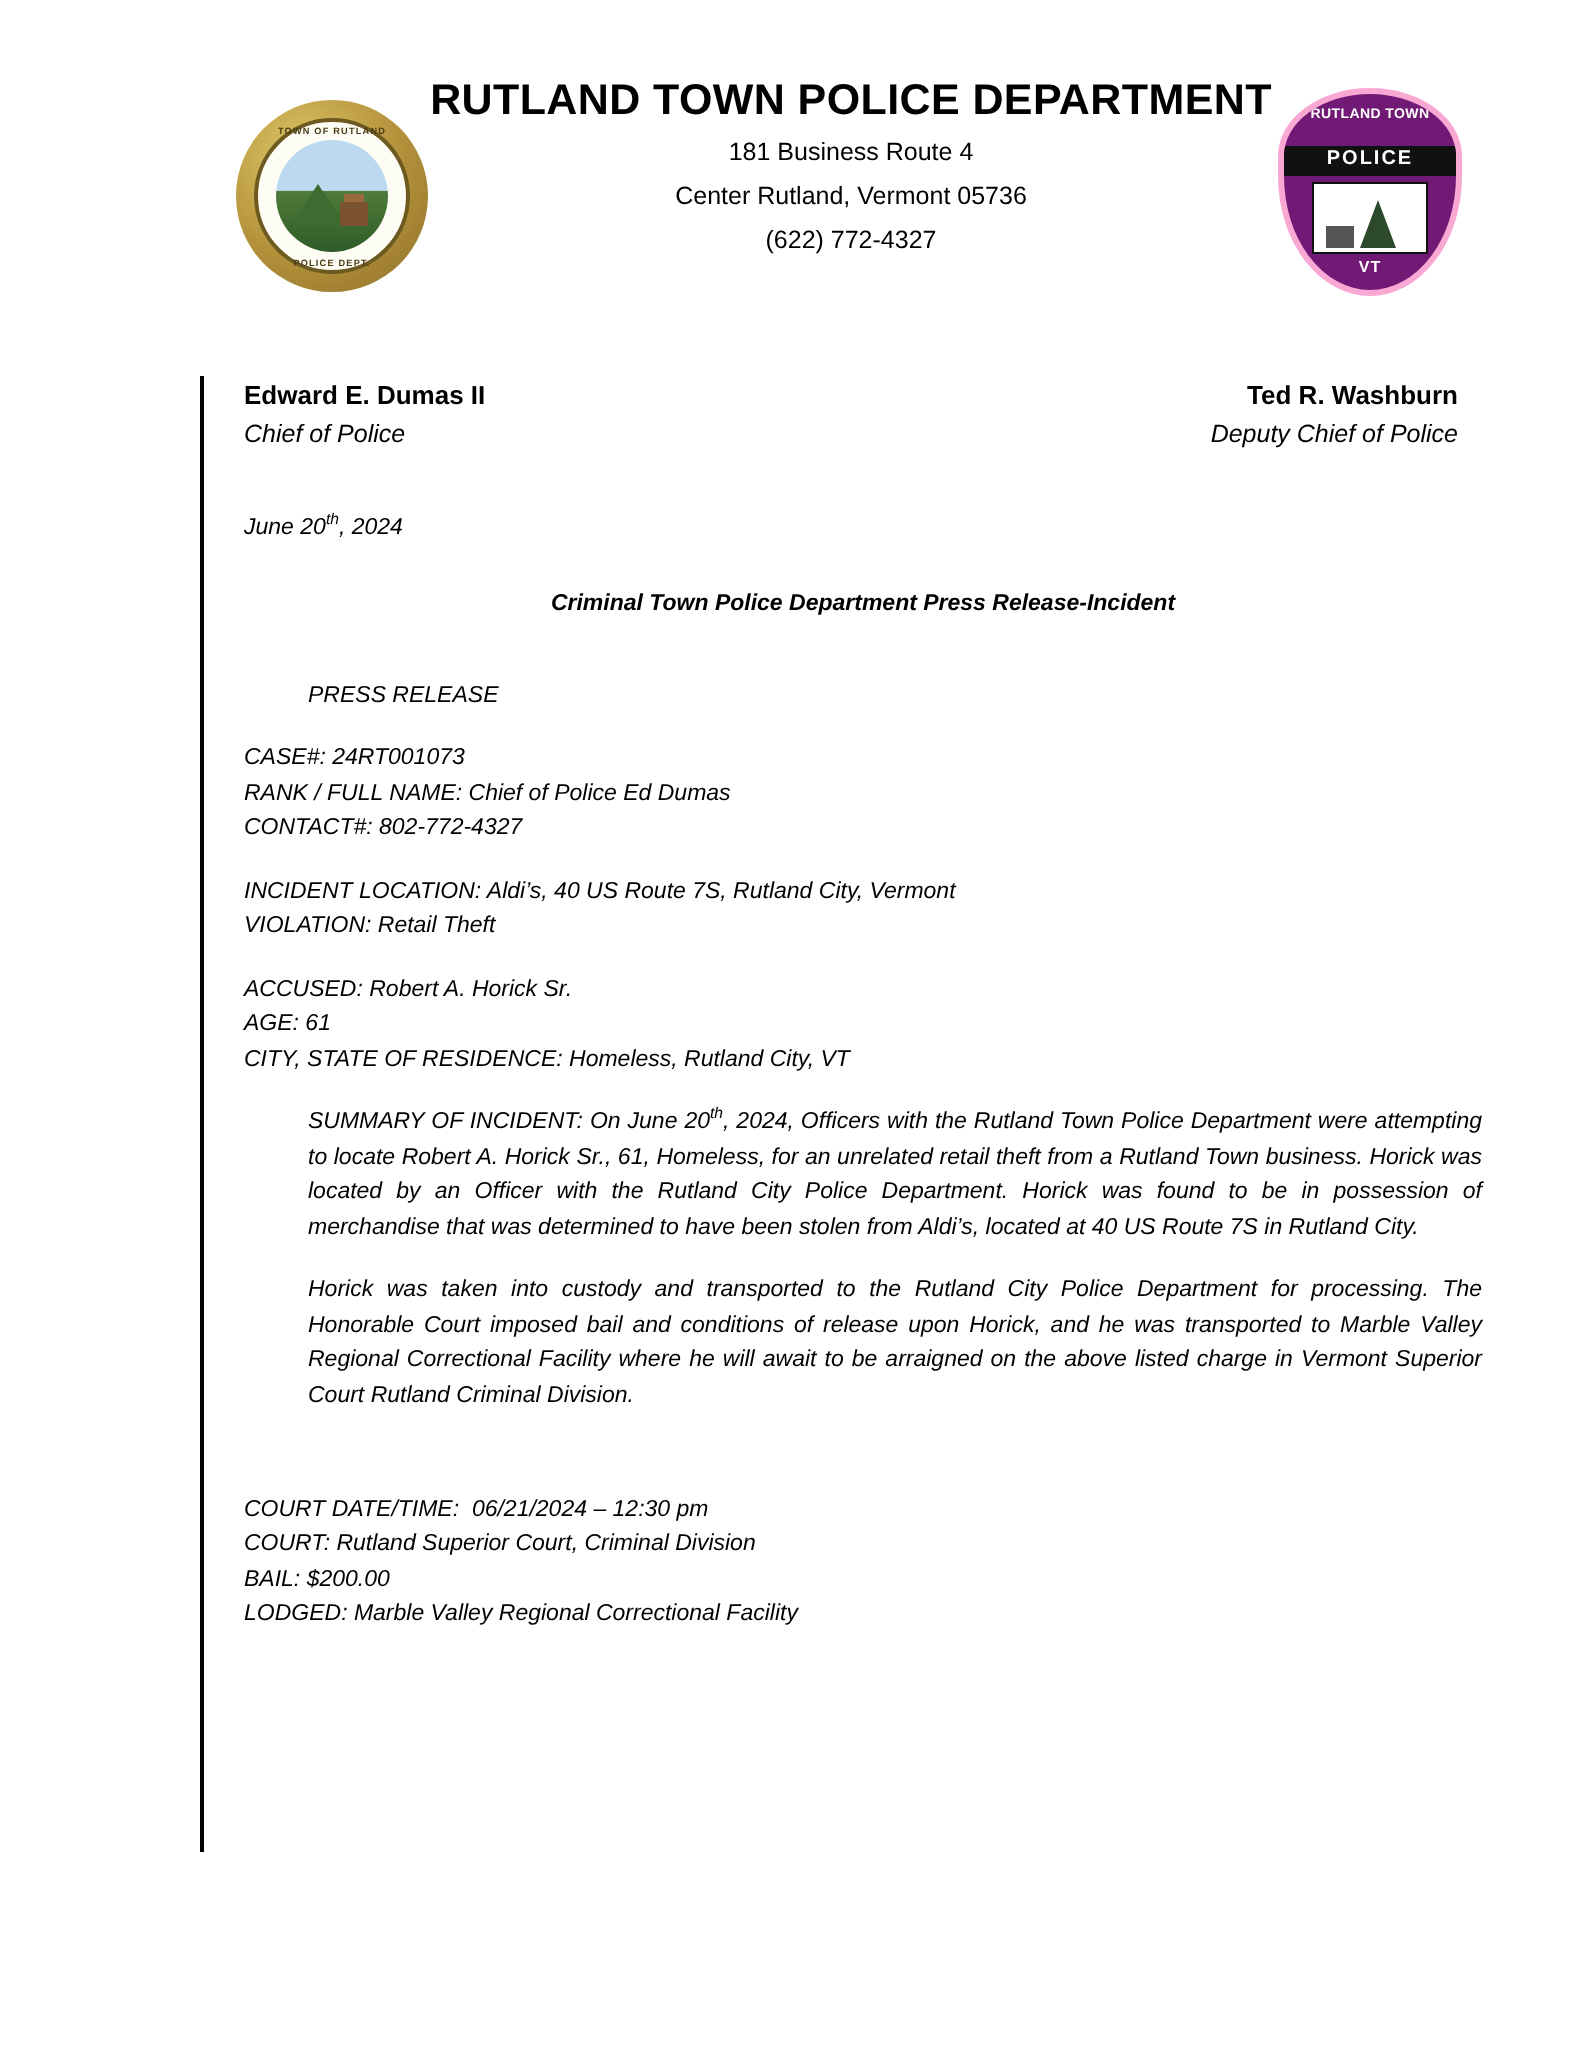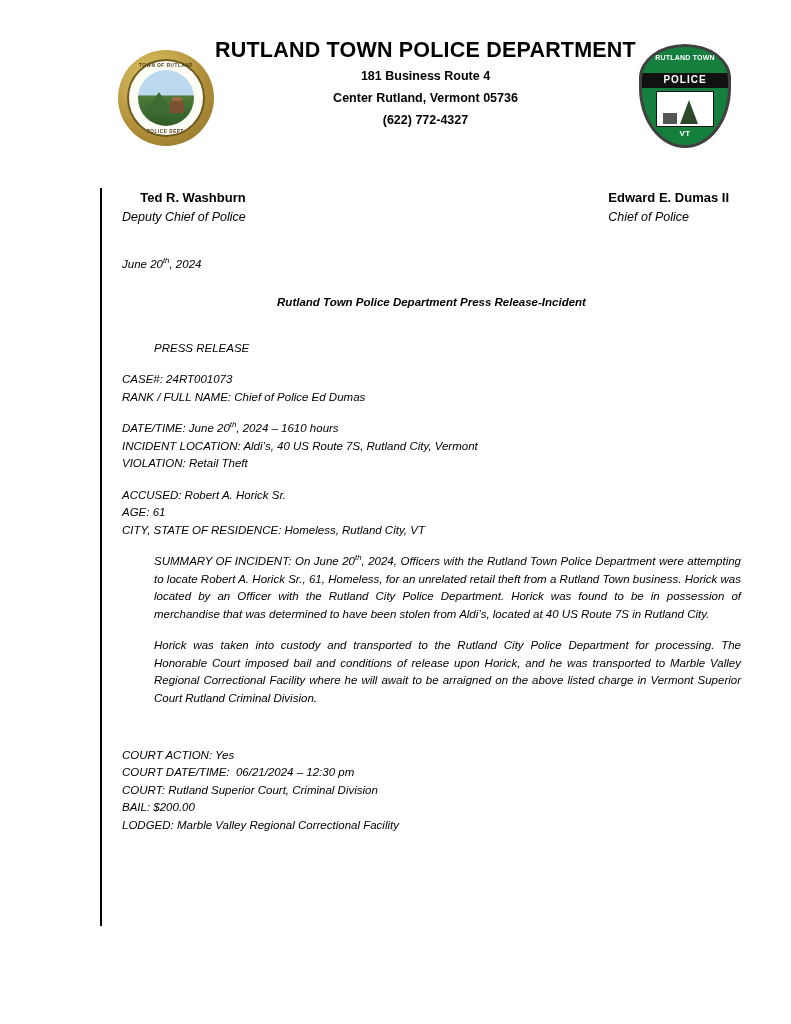--- a/index.html
+++ b/index.html
@@ -38,21 +38,21 @@
   }
   .dept-name {
     font-size: 21.5px;
     font-weight: bold;
     letter-spacing: 0.2px;
     line-height: 1.15;
     white-space: nowrap;
   }
   .dept-addr {
     font-size: 12.5px;
-    font-weight: bold;
+    font-weight: normal;
     line-height: 1.45;
     margin-top: 4px;
   }
 
   
   .seal-left {
     position: absolute;
     left: 88px;
     top: 50px;
     width: 96px;
@@ -112,22 +112,22 @@
   .patch-right {
     position: absolute;
     right: 90px;
     top: 44px;
     width: 92px;
     height: 104px;
   }
   .patch-shape {
     position: absolute;
     inset: 0;
-    background: #15803d;
-    border: 3px solid #404040;
+    background: #701a75;
+    border: 3px solid #f9a8d4;
     border-radius: 46px 46px 46px 46px / 34px 34px 60px 60px;
     box-sizing: border-box;
     overflow: hidden;
   }
   .patch-band {
     position: absolute;
     left: 0; right: 0;
     top: 26px;
     height: 15px;
     background: #111;
@@ -292,63 +292,62 @@
         <div class="patch-band-text">POLICE</div>
         <div class="patch-scene"></div>
         <div class="patch-bottom-text">VT</div>
       </div>
     </div>
   </div>
 
   <div class="vrule"></div>
 
   <div class="names">
+    <div class="name-block">
+      <div class="name-title">Edward E. Dumas II</div>
+      <div class="name-role">Chief of Police</div>
+    </div>
     <div class="name-block right">
       <div class="name-title">Ted R. Washburn</div>
       <div class="name-role">Deputy Chief of Police</div>
     </div>
-    <div class="name-block">
-      <div class="name-title">Edward E. Dumas II</div>
-      <div class="name-role">Chief of Police</div>
-    </div>
   </div>
 
   <div class="body-wrap">
 
     <div class="date-line"><span>June 20</span><sup>th</sup><span>, 2024</span></div>
 
-    <div class="doc-subject">Rutland Town Police Department Press Release-Incident</div>
+    <div class="doc-subject">Criminal Town Police Department Press Release-Incident</div>
 
     <div class="para">PRESS RELEASE</div>
 
     <div class="block">
       <div>CASE#: 24RT001073</div>
       <div>RANK / FULL NAME: Chief of Police Ed Dumas</div>
+      <div>CONTACT#: 802-772-4327</div>
     </div>
 
     <div class="block">
-      <div><span>DATE/TIME: June 20</span><sup>th</sup><span>, 2024 – 1610 hours</span></div>
       <div>INCIDENT LOCATION: Aldi’s, 40 US Route 7S, Rutland City, Vermont</div>
       <div>VIOLATION: Retail Theft</div>
     </div>
 
     <div class="block">
       <div>ACCUSED: Robert A. Horick Sr.</div>
       <div>AGE: 61</div>
       <div>CITY, STATE OF RESIDENCE: Homeless, Rutland City, VT</div>
     </div>
 
     <div class="para justified"><span>SUMMARY OF INCIDENT: On June 20</span><sup>th</sup><span>, 2024, Officers with the Rutland Town Police Department were attempting to locate Robert A. Horick Sr., 61, Homeless, for an unrelated retail theft from a Rutland Town business. Horick was located by an Officer with the Rutland City Police Department. Horick was found to be in possession of merchandise that was determined to have been stolen from Aldi’s, located at 40 US Route 7S in Rutland City.</span></div>
 
     <div class="para justified">Horick was taken into custody and transported to the Rutland City Police Department for processing. The Honorable Court imposed bail and conditions of release upon Horick, and he was transported to Marble Valley Regional Correctional Facility where he will await to be arraigned on the above listed charge in Vermont Superior Court Rutland Criminal Division.</div>
 
     <div class="gap-lg"></div>
 
     <div class="block">
-      <div>COURT ACTION: Yes</div>
       <div>COURT DATE/TIME:  06/21/2024 – 12:30 pm</div>
       <div>COURT: Rutland Superior Court, Criminal Division</div>
       <div>BAIL: $200.00</div>
       <div>LODGED: Marble Valley Regional Correctional Facility</div>
     </div>
 
   </div>
 </div>
 
 </body></html>

